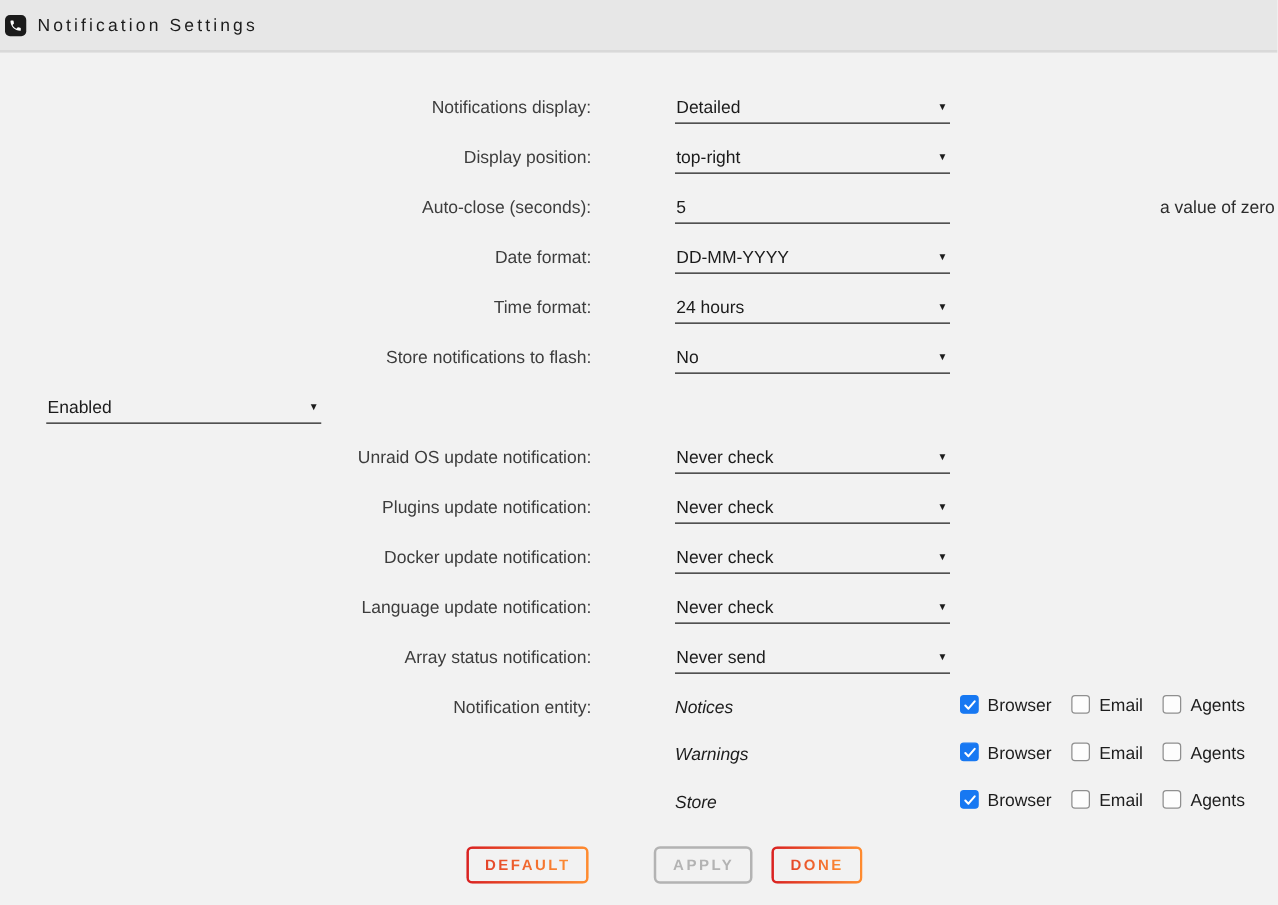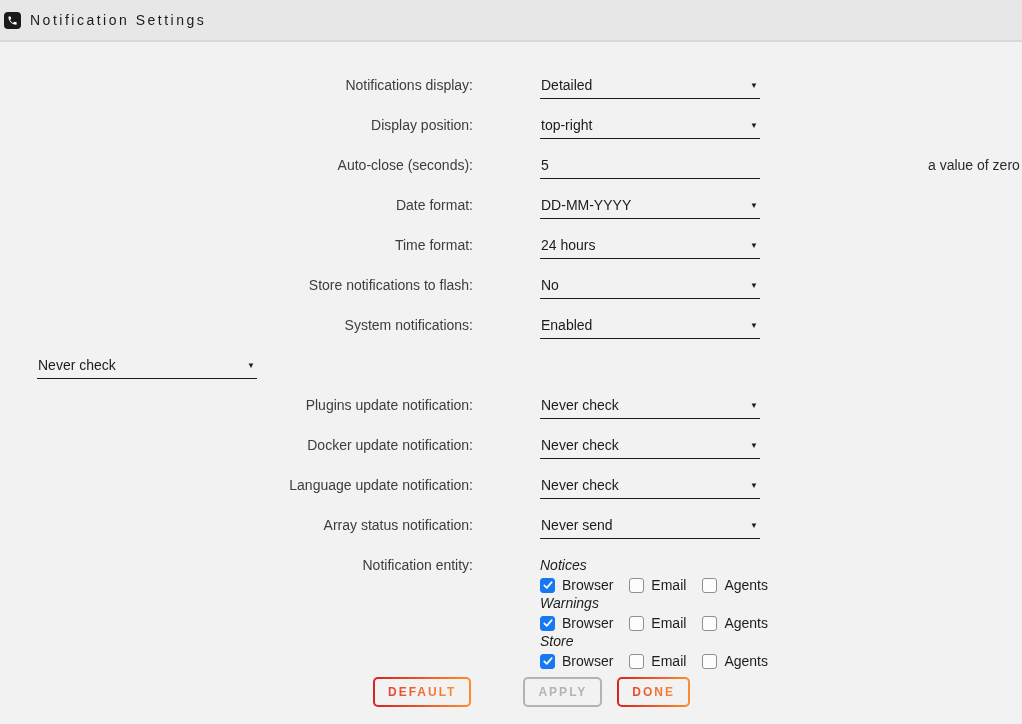--- a/index.html
+++ b/index.html
@@ -88,21 +88,21 @@
   }
   
   .entity-name {
     width: 228px;
     font-size: 14px;
     font-style: italic;
     color: #1d1d1d;
     padding-top: 7px;
     flex: 0 0 auto;
   }
-  .entity-name-col { margin-left: 37px; display: flex; flex-direction: column; }
+  .entity-name-col { margin-left: 37px; display: flex; }
   .cb-group { display: flex; align-items: center; padding-top: 4px; text-align: center; }
   .cb-item { display: flex; align-items: center; margin-right: 16px; }
   .checkbox {
     width: 15px; height: 15px;
     border-radius: 3px;
     border: 1px solid #8f8f8f;
     background: #fdfdfd;
     cursor: pointer;
     display: flex; align-items: center; justify-content: center;
     flex: 0 0 auto;
@@ -196,27 +196,27 @@
   </div>
 
   <div class="row">
     <div class="label-col">Store notifications to flash:</div>
     <div class="control-col">
       <div class="uline"><span>No</span><span class="arrow">▼</span></div>
     </div>
   </div>
 
   <div class="row">
-    <div class="label-col">System notifications:</div>
     <div class="control-col">
       <div class="uline"><span>Enabled</span><span class="arrow">▼</span></div>
     </div>
   </div>
 
   <div class="row">
+    <div class="label-col">Unraid OS update notification:</div>
     <div class="control-col">
       <div class="uline"><span>Never check</span><span class="arrow">▼</span></div>
     </div>
   </div>
 
   <div class="row">
     <div class="label-col">Plugins update notification:</div>
     <div class="control-col">
       <div class="uline"><span>Never check</span><span class="arrow">▼</span></div>
     </div>

